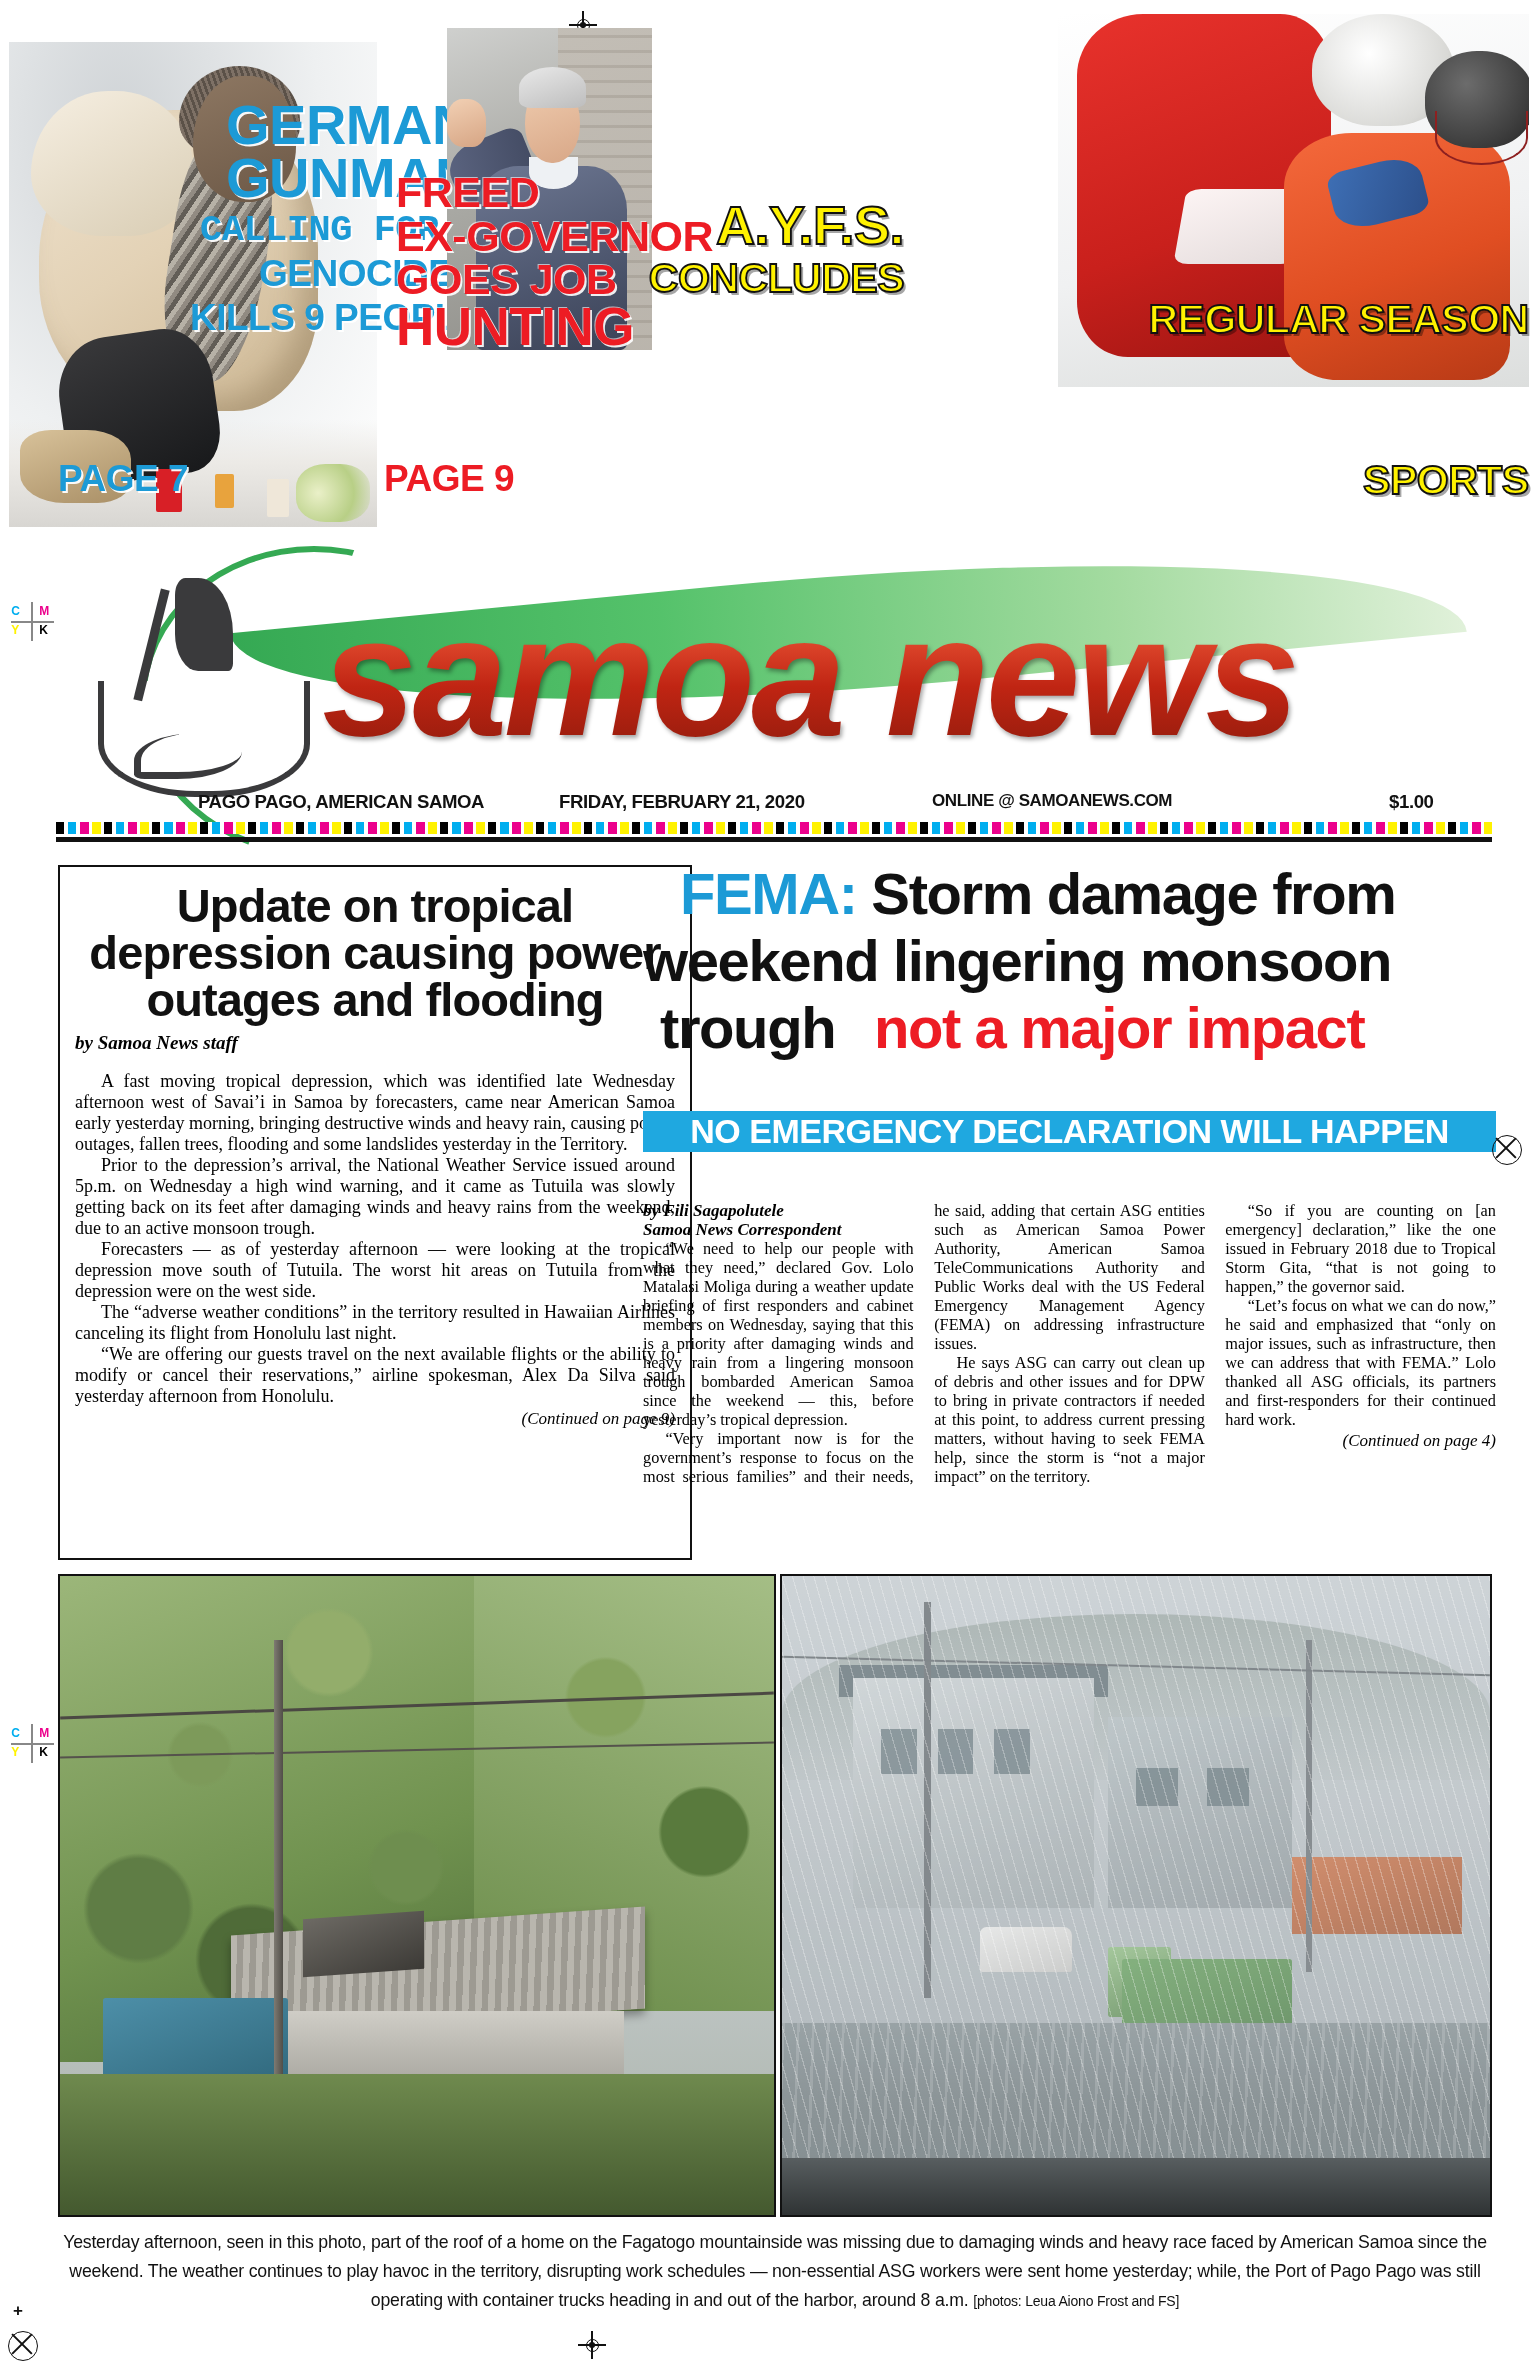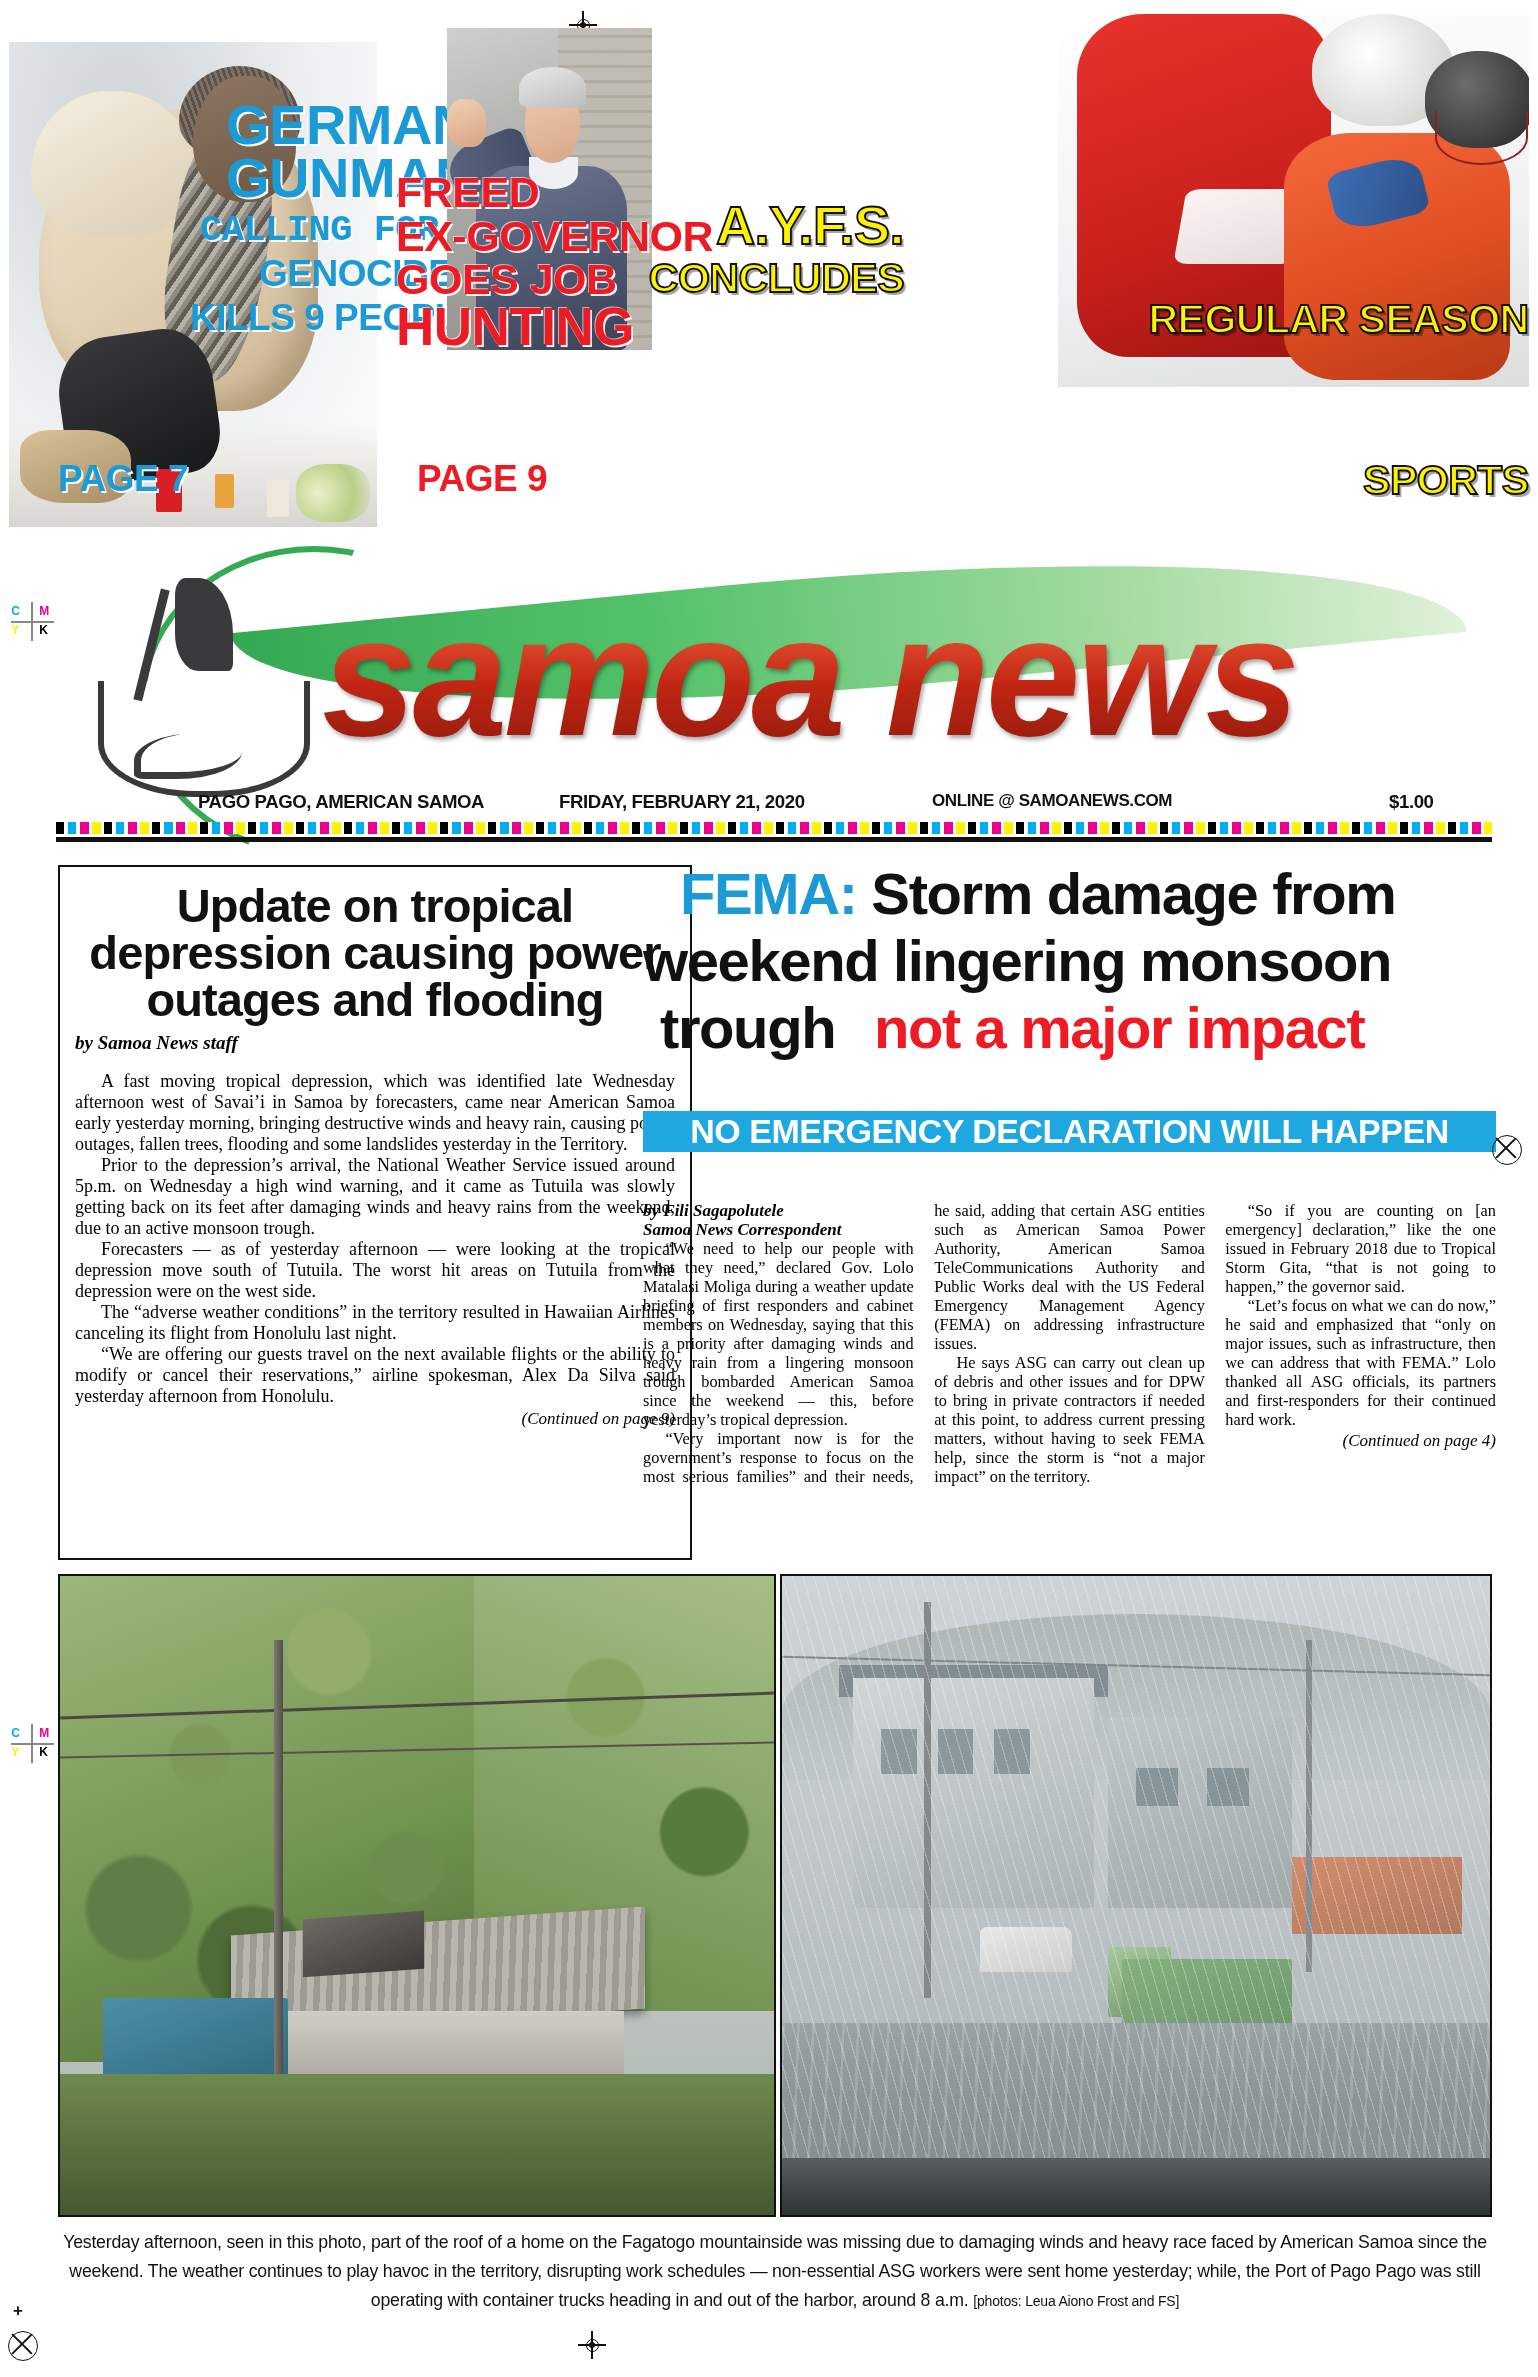--- a/index.html
+++ b/index.html
@@ -284,21 +284,21 @@
       <div class="hand"></div>
     <div class="sweater"></div>
       <div class="collar"></div>
     <div class="face"></div>
       <div class="hair2"></div>
   </div>
   <div class="tz red" style="left:396px;top:172px;font-size:43px;">FREED</div>
   <div class="tz red" style="left:396px;top:216px;font-size:43px;">EX-GOVERNOR</div>
   <div class="tz red" style="left:396px;top:259px;font-size:43px;">GOES JOB</div>
   <div class="tz red" style="left:396px;top:302px;font-size:53px;">HUNTING</div>
-  <div class="tz red" style="left:417px;top:461px;font-size:37px;text-align:right;">PAGE 9</div>
+  <div class="tz red" style="left:384px;top:461px;font-size:37px;text-align:right;">PAGE 9</div>
 
   <div class="photo" id="ph-right">
     <div class="bg"></div>
       <div class="red"></div>
       <div class="num"></div>
     <div class="helmetW"></div>
       <div class="orange"></div>
       <div class="logo"></div>
     <div class="helmetD"></div>
       <div class="facemask"></div>

